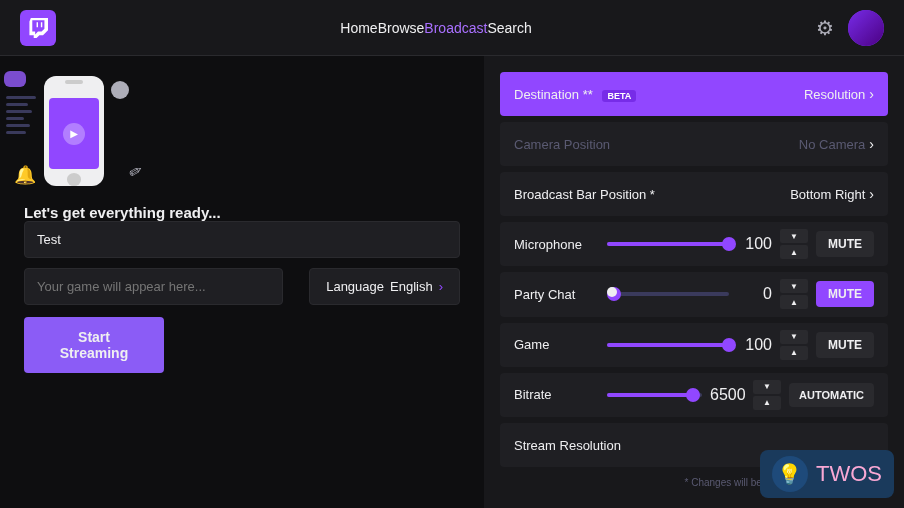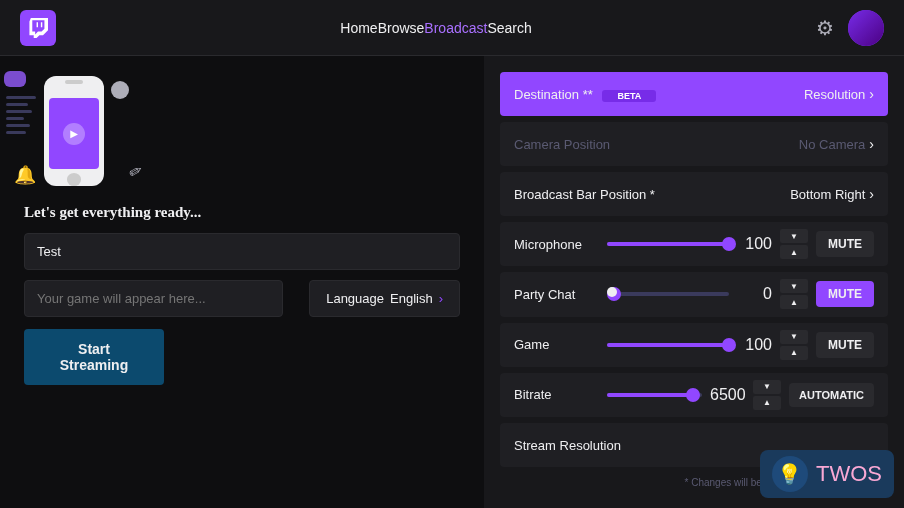--- a/index.html
+++ b/index.html
@@ -172,23 +172,21 @@
     }
     .promo-text p {
       font-size: 12px;
       color: #adadb8;
       line-height: 1.5;
     }
 
     .section-title {
       font-size: 15px;
       font-weight: 600;
-      margin-bottom: 12px;
-      color: #efeff1;
-      font-family: Liberation Serif, serif;
+      color: #efeff1;
     }
 
     .stream-name-input {
       width: 100%;
       background: #1f1f23;
       border: 1px solid #2a2a2e;
       border-radius: 4px;
       padding: 10px 12px;
       color: #efeff1;
       font-size: 13px;
@@ -220,21 +218,21 @@
       font-size: 13px;
       cursor: pointer;
       white-space: nowrap;
       display: flex;
       align-items: center;
       gap: 6px;
     }
     .language-btn .arrow { color: #9147ff; }
 
     .start-streaming-btn {
-      background: #0c4a6e;
+      background: #8b5cf6;
       border: none;
       border-radius: 4px;
       padding: 12px 20px;
       color: #efeff1;
       font-size: 14px;
       font-weight: 600;
       cursor: pointer;
       width: 140px;
     }
 
@@ -264,21 +262,21 @@
     .settings-row-label {
       font-size: 13px;
       font-weight: 500;
       color: #efeff1;
       flex: 1;
     }
     .settings-row-label .beta-badge {
       background: #772ce8;
       color: white;
       font-size: 9px;
-      padding: 1px 15px;
+      padding: 1px 5px;
       border-radius: 3px;
       margin-left: 6px;
       font-weight: 700;
       text-align: center;
     }
     .settings-row-value {
       font-size: 13px;
       color: #efeff1;
       display: flex;
       align-items: center;

